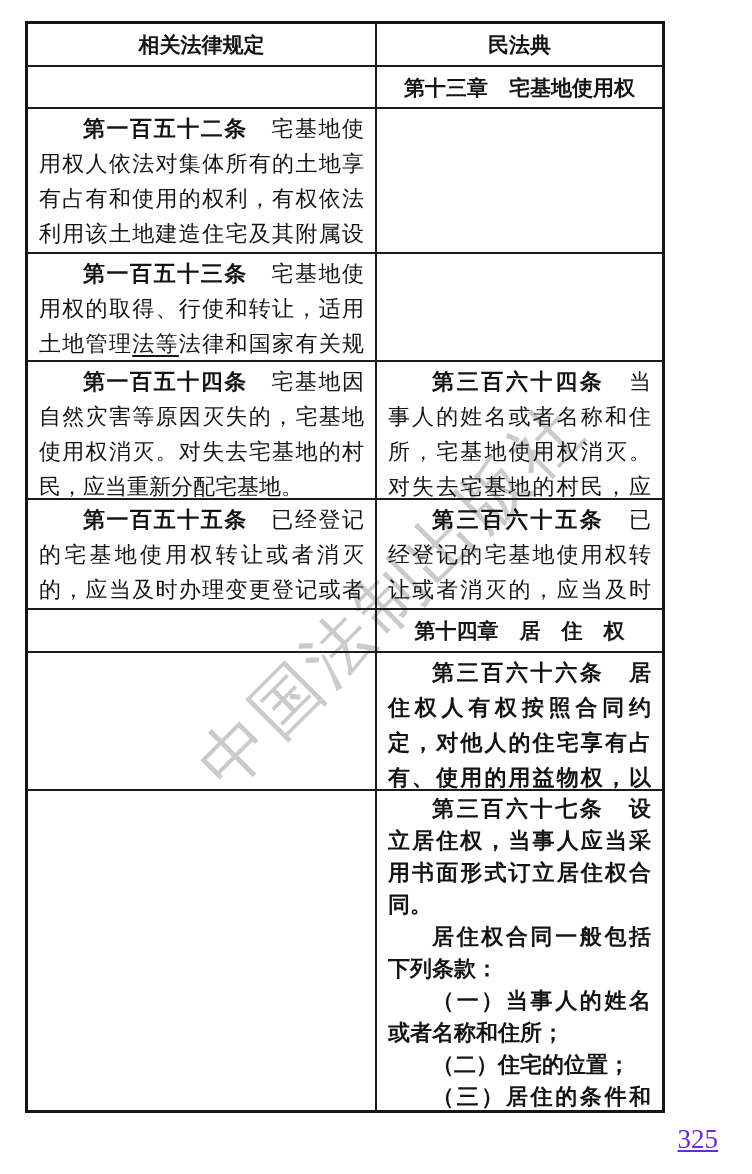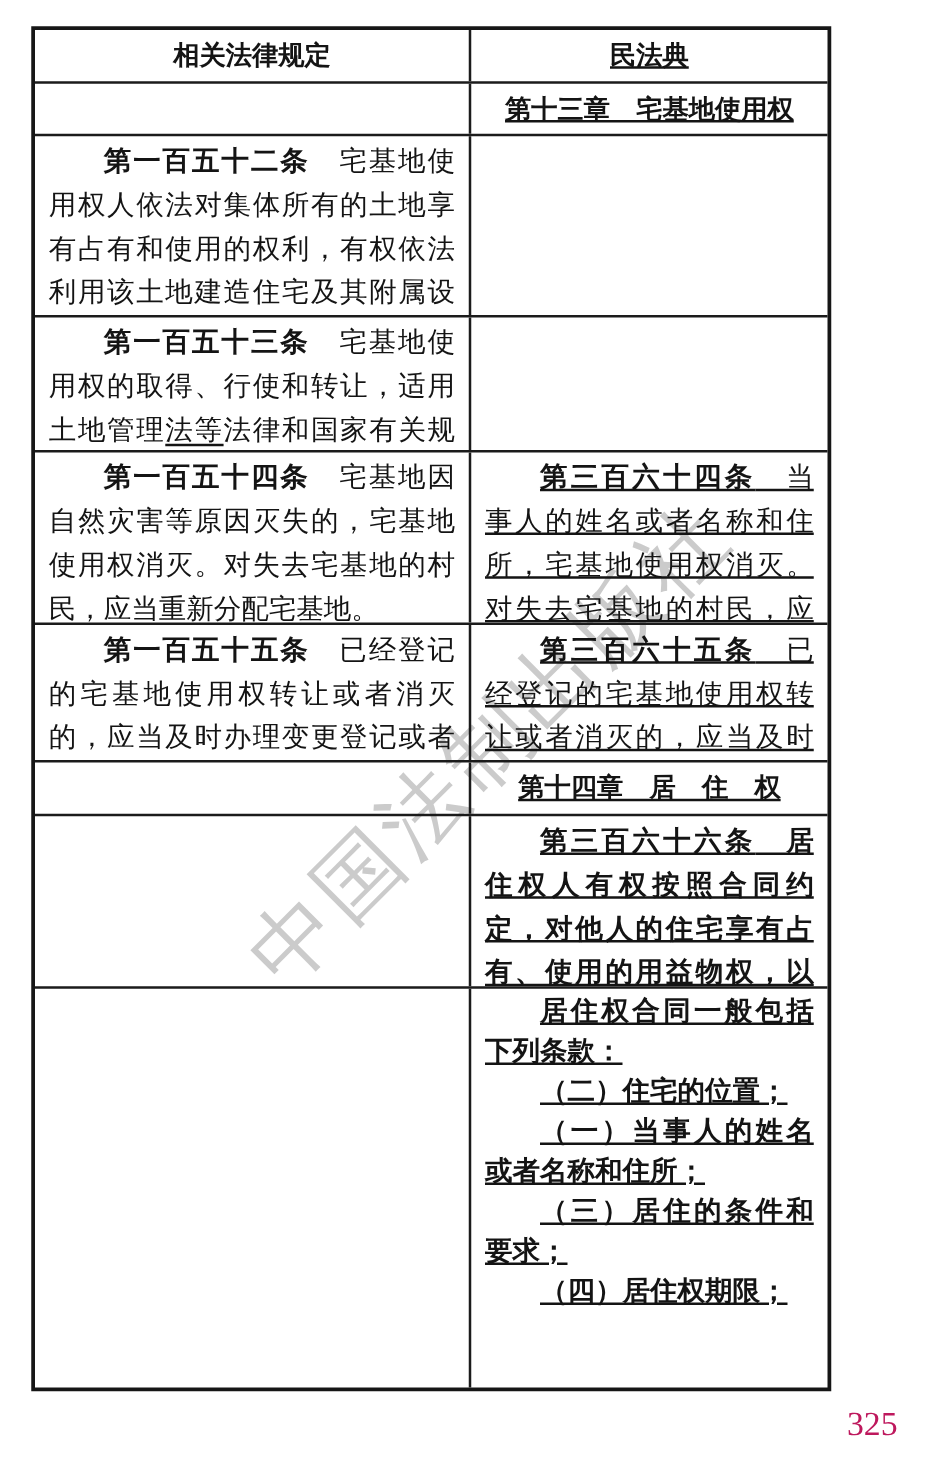--- a/index.html
+++ b/index.html
@@ -47,21 +47,21 @@
   }
   .row:last-child { border-bottom:none; }
   .cell {
     box-sizing:border-box;
     padding:2px 11px 0 11px;
     font-size:22px;
     line-height:35px;
     overflow:hidden;
   }
   .cell.left  { width:349px; flex:none; border-right:2px solid #1b1b1b; }
-  .cell.right { flex:1;text-decoration:underline; }
+  .cell.right { flex:1; }
   .center-cell {
     display:flex; align-items:center; justify-content:center;
     font-weight:bold;
     font-family:"Liberation Sans", sans-serif;
     font-size:21px;
     padding-top:0;
   }
   .para {
     margin:0;
     text-indent:2em;
@@ -79,22 +79,23 @@
   }
   .seg-underline {
     text-decoration:underline;
     text-underline-offset:4px;
   }
   .page-number {
     position:absolute;
     right:34px; top:1124px;
     font-size:27px;
     font-family:"Liberation Serif", serif;
-    color:#be185d;
+    color:#6d28d9;
     z-index:1;
+    text-decoration:underline;
   }
 </style>
 </head>
 <body>
 
 <div class="page">
 
   <div class="watermark">中国法制出版社</div>
 
   <div class="law-table">
@@ -147,23 +148,24 @@
     <div class="row" style="height:138px">
       <div class="cell left"></div>
       <div class="cell right">
           <p class="para"><span class="seg-num">第三百六十六条</span><span class="seg-bold">　居住权人有权按照合同约定，对他人的住宅享有占有、使用的用益物权，以满足生活居住的需要。</span></p>
         </div>
     </div>
 
     <div class="row" style="height:319px">
       <div class="cell left"></div>
       <div class="cell right tight">
+          <p class="para"><span class="seg-num">第三百六十七条</span><span class="seg-bold">　设立居住权，当事人应当采用书面形式订立居住权合同。</span></p>
           <p class="para"><span class="seg-bold">居住权合同一般包括下列条款：</span></p>
+          <p class="para"><span class="seg-bold">（一）当事人的姓名或者名称和住所；</span></p>
           <p class="para"><span class="seg-bold">（二）住宅的位置；</span></p>
-          <p class="para"><span class="seg-bold">（一）当事人的姓名或者名称和住所；</span></p>
           <p class="para"><span class="seg-bold">（三）居住的条件和要求；</span></p>
           <p class="para"><span class="seg-bold">（四）居住权期限；</span></p>
         </div>
     </div>
 
   </div>
 
   <div class="page-number">325</div>
 
 </div>

